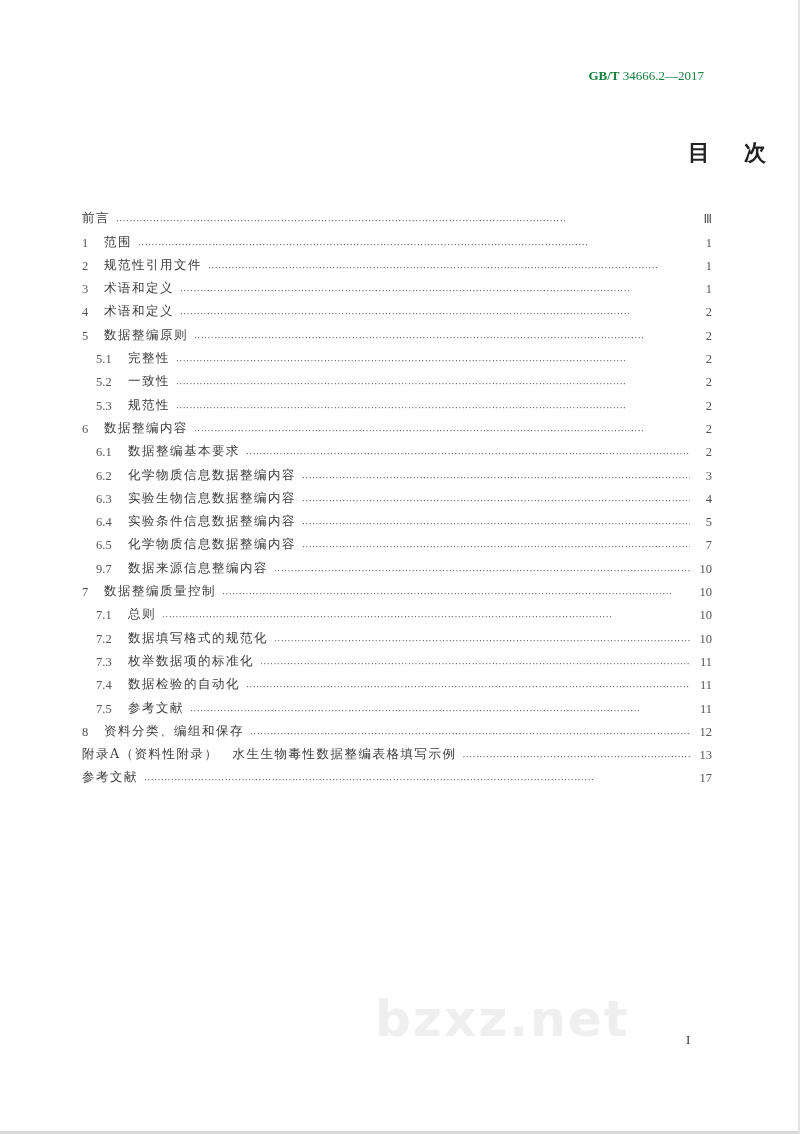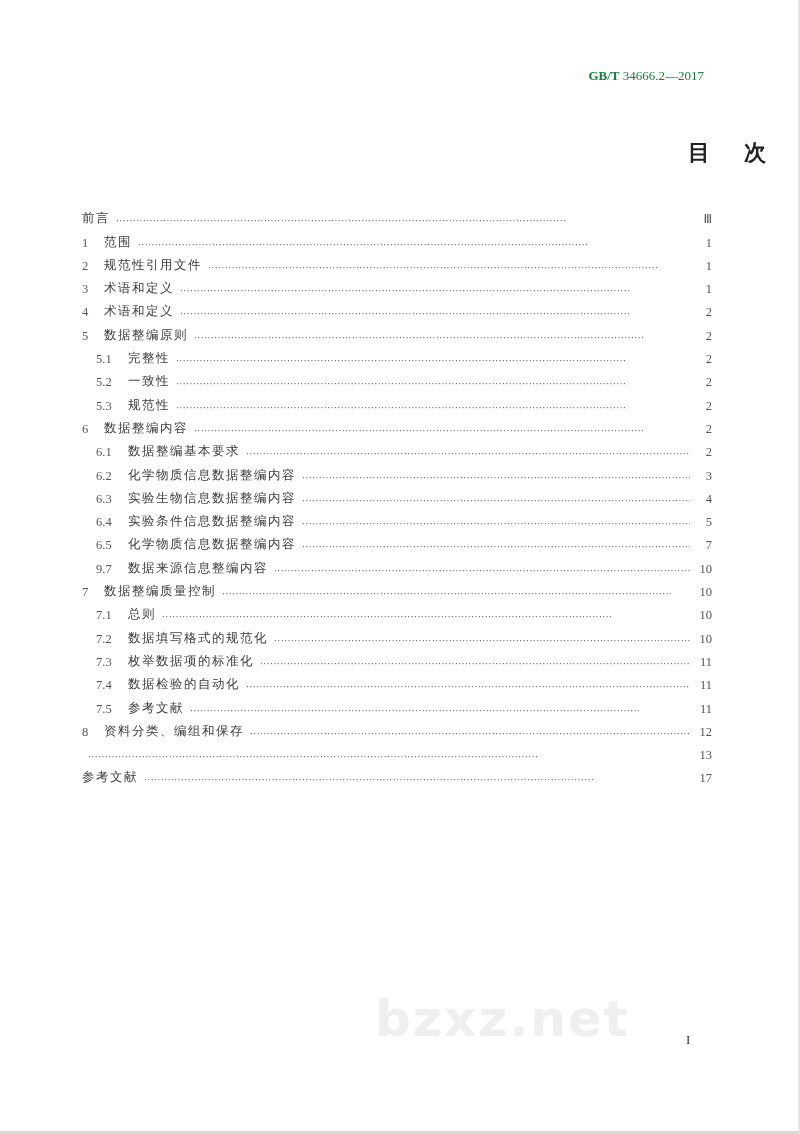--- a/index.html
+++ b/index.html
@@ -194,20 +194,21 @@
       <span class="toc-dots"></span>
       <span class="toc-page">11</span>
     </div>
     <div class="toc-row l1">
       <span class="toc-num">8</span>
       <span class="toc-label">资料分类、编组和保存</span>
       <span class="toc-dots"></span>
       <span class="toc-page">12</span>
     </div>
     <div class="toc-row l1">
+      <span class="toc-label">附录A（资料性附录）　水生生物毒性数据整编表格填写示例</span>
       <span class="toc-dots"></span>
       <span class="toc-page">13</span>
     </div>
     <div class="toc-row l1">
       <span class="toc-label">参考文献</span>
       <span class="toc-dots"></span>
       <span class="toc-page">17</span>
     </div>
   </div>
 

